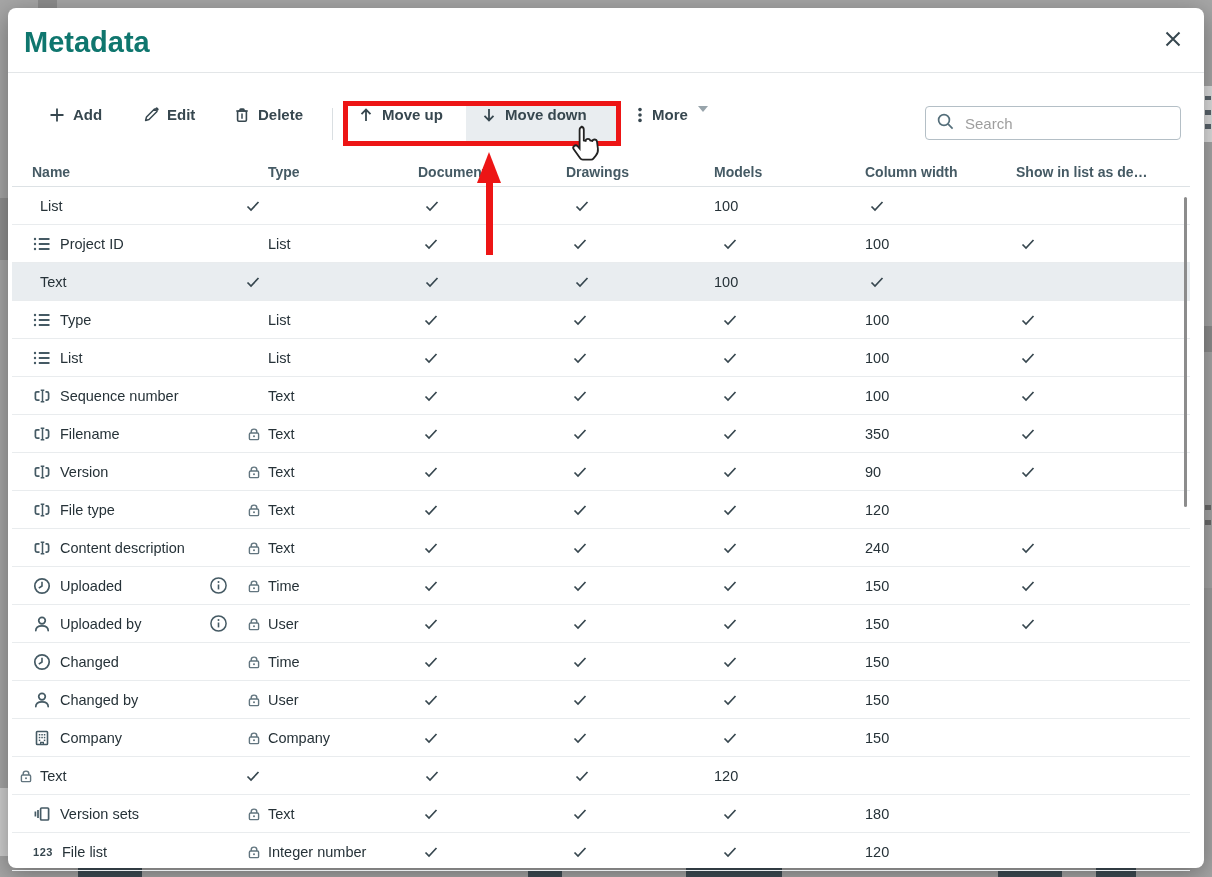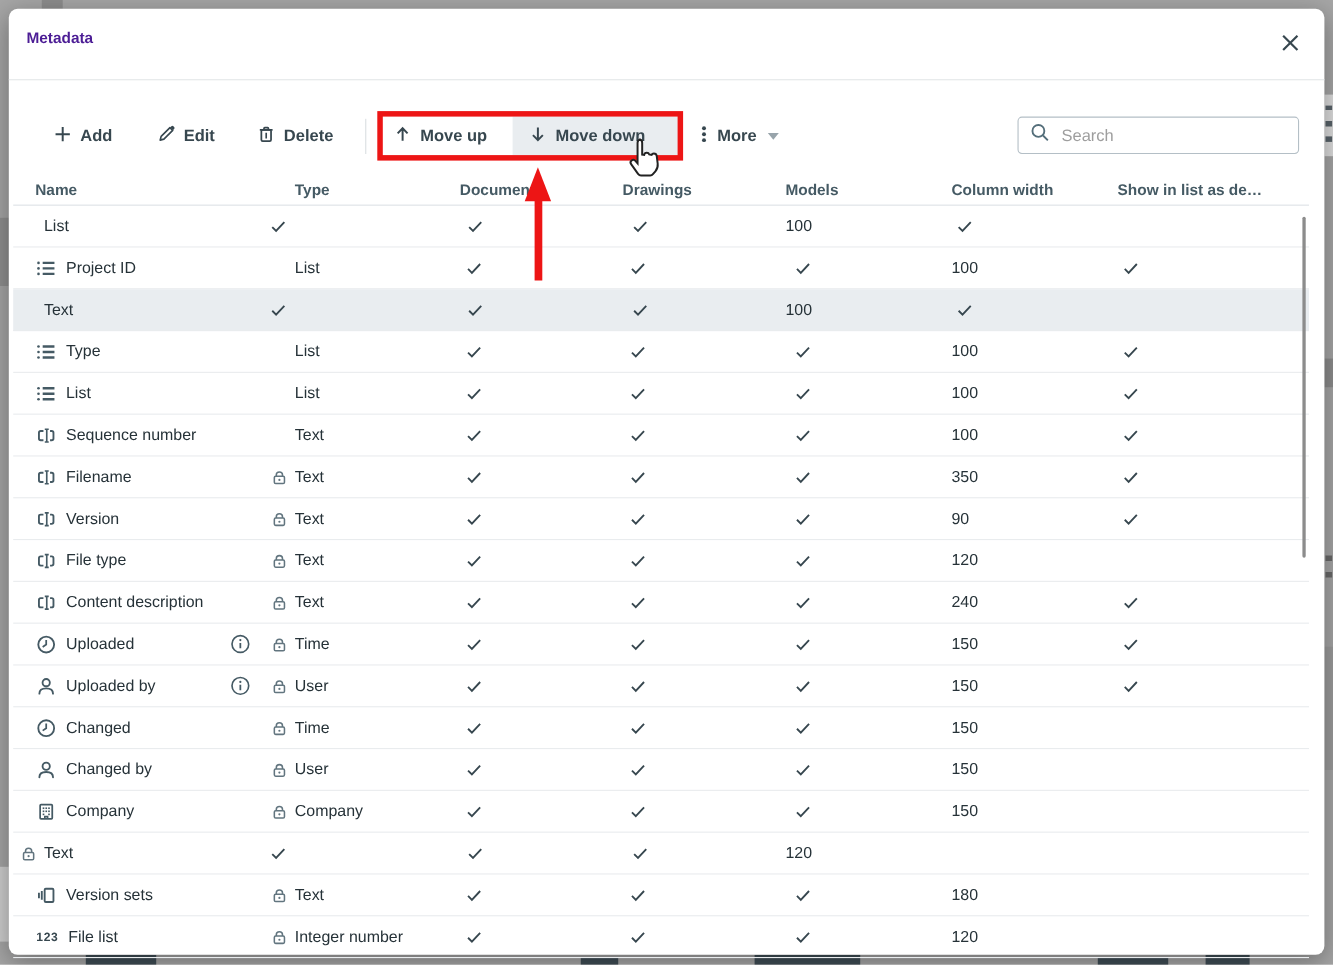--- a/index.html
+++ b/index.html
@@ -11,25 +11,25 @@
   }
   
   .artifact{position:absolute;}
   
   .dialog{
     position:absolute;left:8px;top:8px;width:1196px;height:860px;
     background:#ffffff;border-radius:8px;
     box-shadow:0 6px 24px rgba(0,0,0,.35);
   }
   .dlg-header{position:absolute;left:0;top:0;right:0;height:64px;border-bottom:1px solid #e3e6e8;}
-  .dlg-title{position:absolute;left:16px;top:18px;font-size:14px;font-weight:700;color:#4c1d95;}
+  .dlg-title{position:absolute;left:16px;top:18px;font-size:29px;font-weight:700;color:#0f766e;}
   .close-btn{position:absolute;left:1148px;top:16px;width:34px;height:34px;display:flex;align-items:center;justify-content:center;cursor:pointer;}
   
   .toolbar{position:absolute;left:0;top:92px;right:0;height:48px;}
-  .tbtn{position:absolute;top:6px;height:35px;display:flex;align-items:center;gap:7px;
+  .tbtn{position:absolute;top:6px;height:35px;display:flex;gap:7px;
         font-size:15px;font-weight:700;color:#37474f;cursor:pointer;white-space:nowrap;}
   .tb-add{left:40px;}
   .tb-edit{left:134px;}
   .tb-delete{left:225px;}
   .tb-divider{position:absolute;left:324px;top:8px;width:1px;height:32px;background:#dadfe2;}
   .tb-moveup{left:340px;width:110px;padding-left:9px;}
   .tb-movedown{left:458px;width:137px;padding-left:14px;background:#e9edf0;}
   .tb-more{left:627px;}
   .caret-down{width:0;height:0;border-left:5px solid transparent;border-right:5px solid transparent;border-top:6px solid #98a4ab;margin-left:3px;}
   .search-box{

